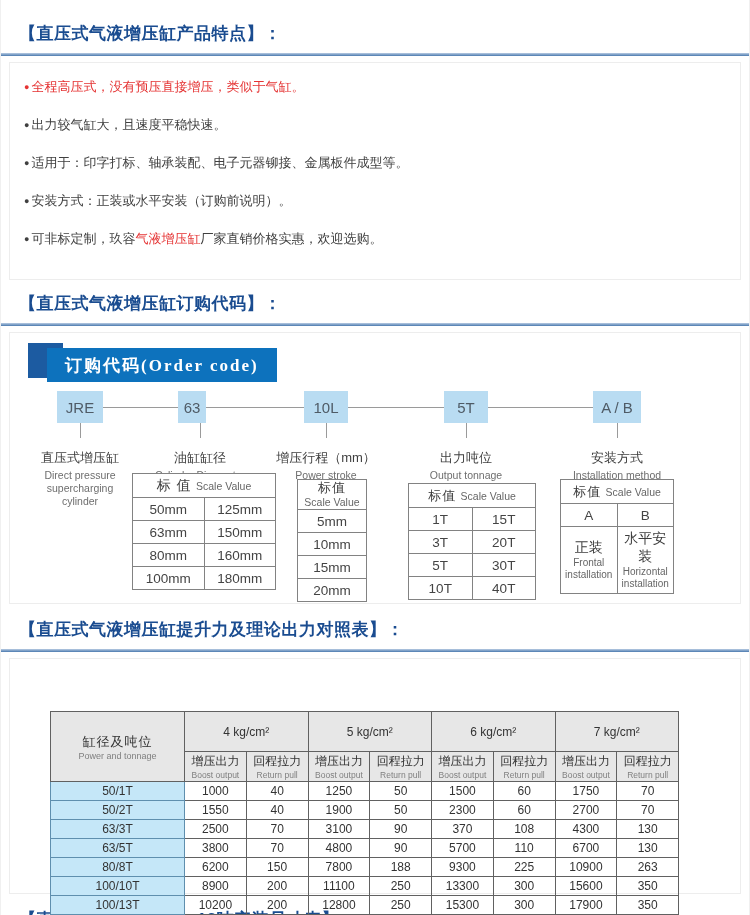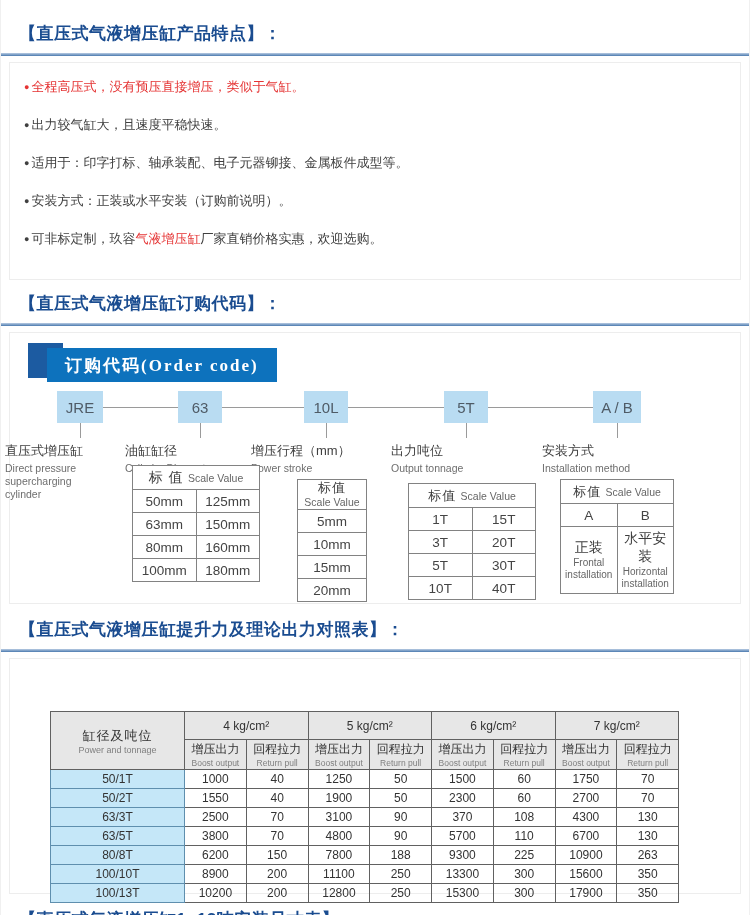--- a/index.html
+++ b/index.html
@@ -44,41 +44,41 @@
   .banner-bar .l2 { font-size: 10px; letter-spacing: 0.4px; margin-top: 1px; }
   
   .order-box { position: relative; height: 272px; }
   .connector { position: absolute; top: 74px; left: 70px; width: 537px; height: 1px; background: #9a9a9a; }
   .code-box {
     position: absolute; top: 58px; height: 32px;
     background: #b9dcf2; color: #4f5b66; font-size: 15px;
     display: flex; align-items: center; justify-content: center;
   }
   .stub { position: absolute; top: 90px; width: 1px; height: 15px; background: #9a9a9a; }
-  .code-label { position: absolute; top: 109px; width: 150px; }
+  .code-label { position: absolute; top: 116px; width: 150px; text-align: center; }
   .code-label .cn { font-size: 13px; color: #3f3f3f; margin-bottom: 2px; }
   .code-label .en { font-size: 10.5px; color: #6e6e6e; line-height: 13px; }
   table.scale { border-collapse: collapse; position: absolute; table-layout: fixed; background: #fff; }
   table.scale td, table.scale th { border: 1px solid #828282; text-align: center; color: #444; font-weight: normal; }
   .sc-cn { font-size: 14px; color: #3c3c3c; letter-spacing: 1px; }
   .sc-en { font-size: 10.5px; color: #666; }
   .scale .hdr { height: 24px; }
   .scale .row td { height: 23px; font-size: 13.5px; }
   .stroke-hdr { height: 30px; line-height: 13px; }
   .install-en { font-size: 10px; color: #666; line-height: 12px; }
   .install-cn { font-size: 14px; color: #3c3c3c; }
   
   .force-box { position: relative; height: 236px; }
   table.force {
     border-collapse: collapse; table-layout: fixed;
     margin: 2px 0 0 32px; width: 628px;
   }
   table.force td, table.force th { border: 1px solid #616161; text-align: center; font-weight: normal; }
   .force .hd { background: #e7e7e7; }
-  .force .p-hd { height: 28px; font-size: 12px; color: #333; }
+  .force .p-hd { height: 40px; font-size: 12px; color: #333; }
   .force .s-hd { height: 30px; }
   .force .s-hd .cn { font-size: 12px; color: #333; }
   .force .s-hd .en { font-size: 8.5px; color: #808080; }
   .force .bore-hd .cn { font-size: 13px; color: #333; letter-spacing: 1px; }
   .force .bore-hd .en { font-size: 9px; color: #808080; }
   .force .drow td { height: 19px; font-size: 12px; color: #333; }
   .force .drow td.bore { background: #c5e7f8; border-color: #5f8fae; }
   .spacer-6 { height: 6px; } .spacer-8 { height: 8px; }
   .spacer-12 { height: 12px; } .spacer-14 { height: 14px; } .spacer-22 { height: 22px; }
 </style>
@@ -111,21 +111,21 @@
   <div class="banner-wrap" style="position:absolute; top:10px; left:0; width:100%;">
     <div class="banner-square"></div>
     <div class="banner-bar">
       <span class="l1">订购代码(Order code)</span>
     </div>
   </div>
 
   <div class="connector"></div>
 
   <div class="code-box" style="left:47px;  width:46px;">JRE</div>
-  <div class="code-box" style="left:168px; width:44px;">63</div>
+  <div class="code-box" style="left:168px; width:28px;">63</div>
   <div class="code-box" style="left:294px; width:44px;">10L</div>
   <div class="code-box" style="left:434px; width:44px;">5T</div>
   <div class="code-box" style="left:583px; width:48px;">A / B</div>
 
   <div class="stub" style="left:70px;"></div>
   <div class="stub" style="left:190px;"></div>
   <div class="stub" style="left:316px;"></div>
   <div class="stub" style="left:456px;"></div>
   <div class="stub" style="left:607px;"></div>
 
@@ -145,21 +145,21 @@
   </div>
   <div class="code-label" style="left:381px;">
     <div class="cn">出力吨位</div>
     <div class="en">Output  tonnage</div>
   </div>
   <div class="code-label" style="left:532px;">
     <div class="cn">安装方式</div>
     <div class="en">Installation method</div>
   </div>
 
-  <table class="scale" style="left:122px; top:132px; width:128px;">
+  <table class="scale" style="left:122px; top:140px; width:144px;">
     <tbody>
         <tr>
           <th class="hdr" colspan="2"><span class="sc-cn">标 值</span> <span class="sc-en">Scale Value</span></th>
         </tr>
     <tr class="row">
           <td>50mm</td>
           <td>125mm</td>
         </tr>
     <tr class="row">
           <td>63mm</td>

